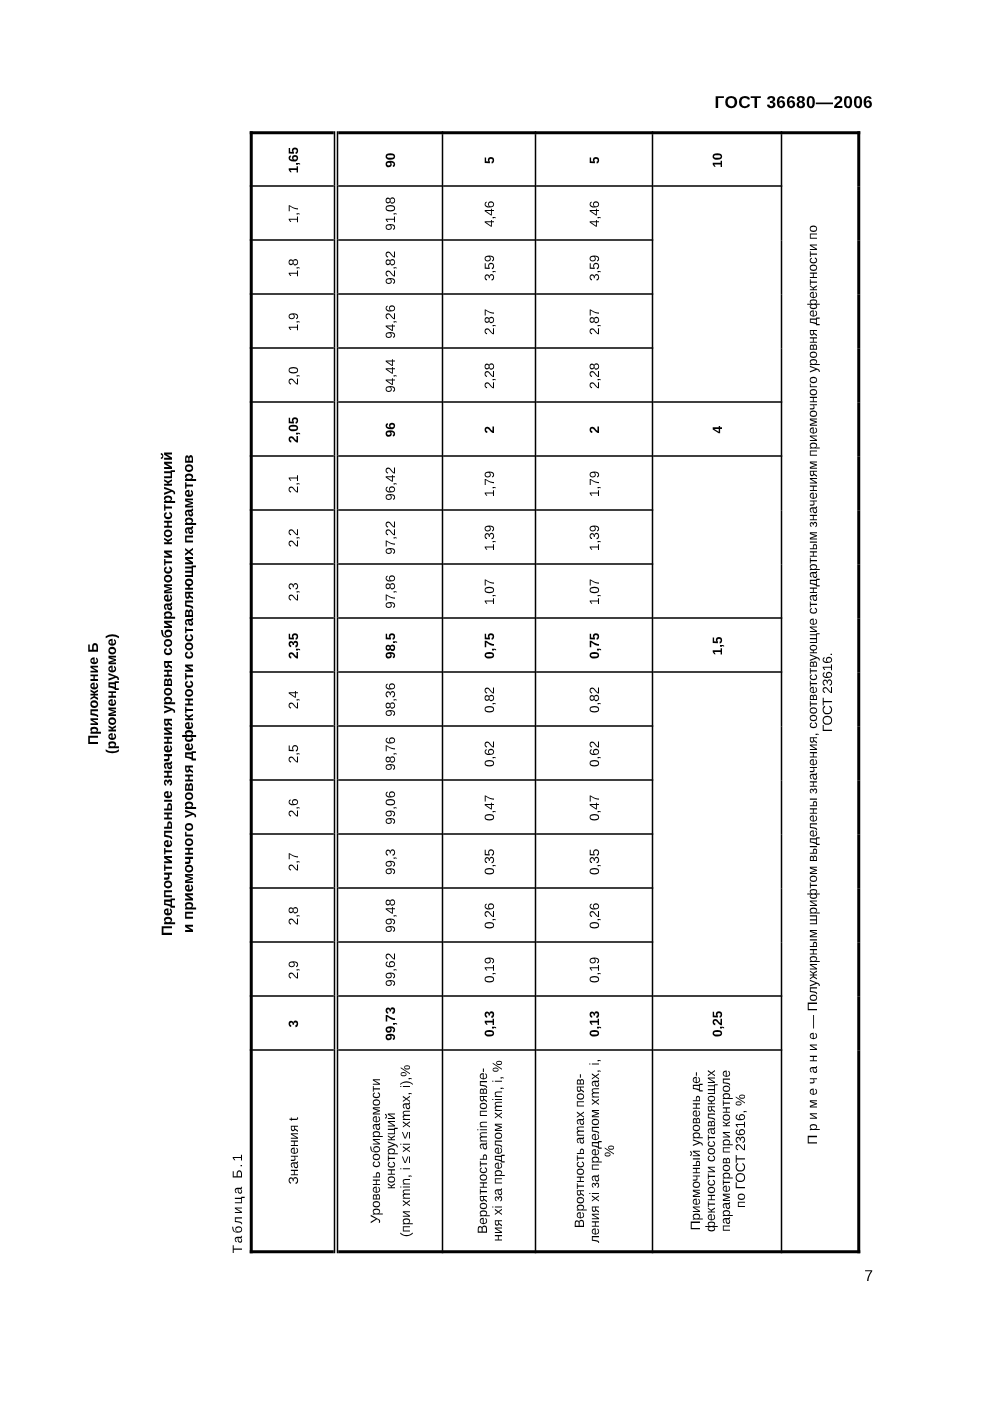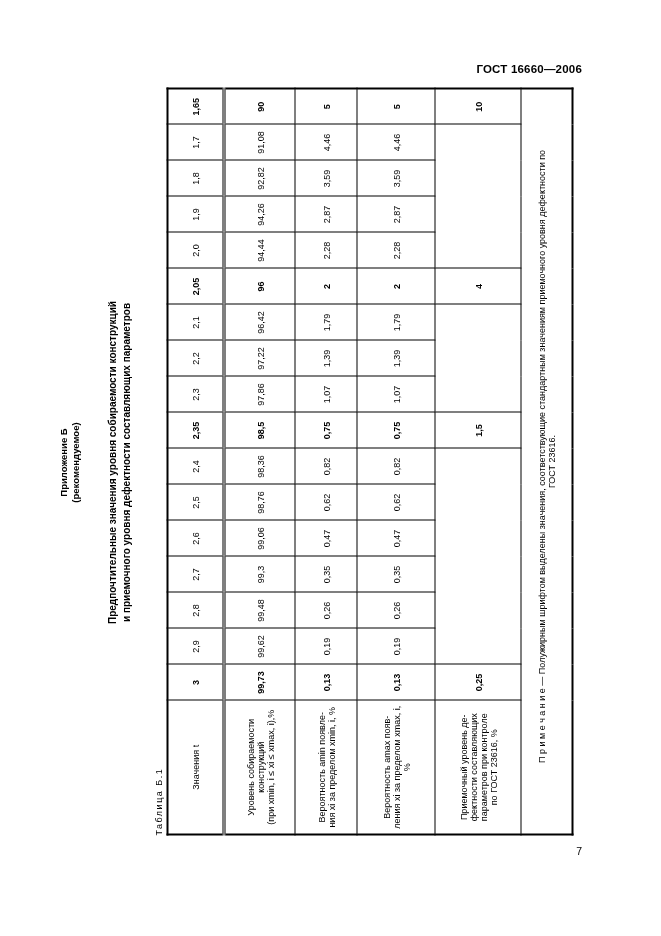--- a/index.html
+++ b/index.html
@@ -60,21 +60,21 @@
     text-align:left; vertical-align:middle;
     font-size:8.5px; line-height:11px; padding:2px 6px;
   }
   .note-line1 { text-indent:10px; }
 </style>
 </head>
 <body>
 
 <div class="page">
 
-  <div class="doc-code">ГОСТ 16660—2006</div>
+  <div class="doc-code">ГОСТ 36680—2006</div>
 
   <div class="rotated">
 
     <div class="annex-title">Приложение Б</div>
     <div class="annex-subtitle">(рекомендуемое)</div>
 
     <div class="main-title">
       <div>Предпочтительные значения уровня собираемости конструкций</div>
       <div>и приемочного уровня дефектности составляющих параметров</div>
     </div>

